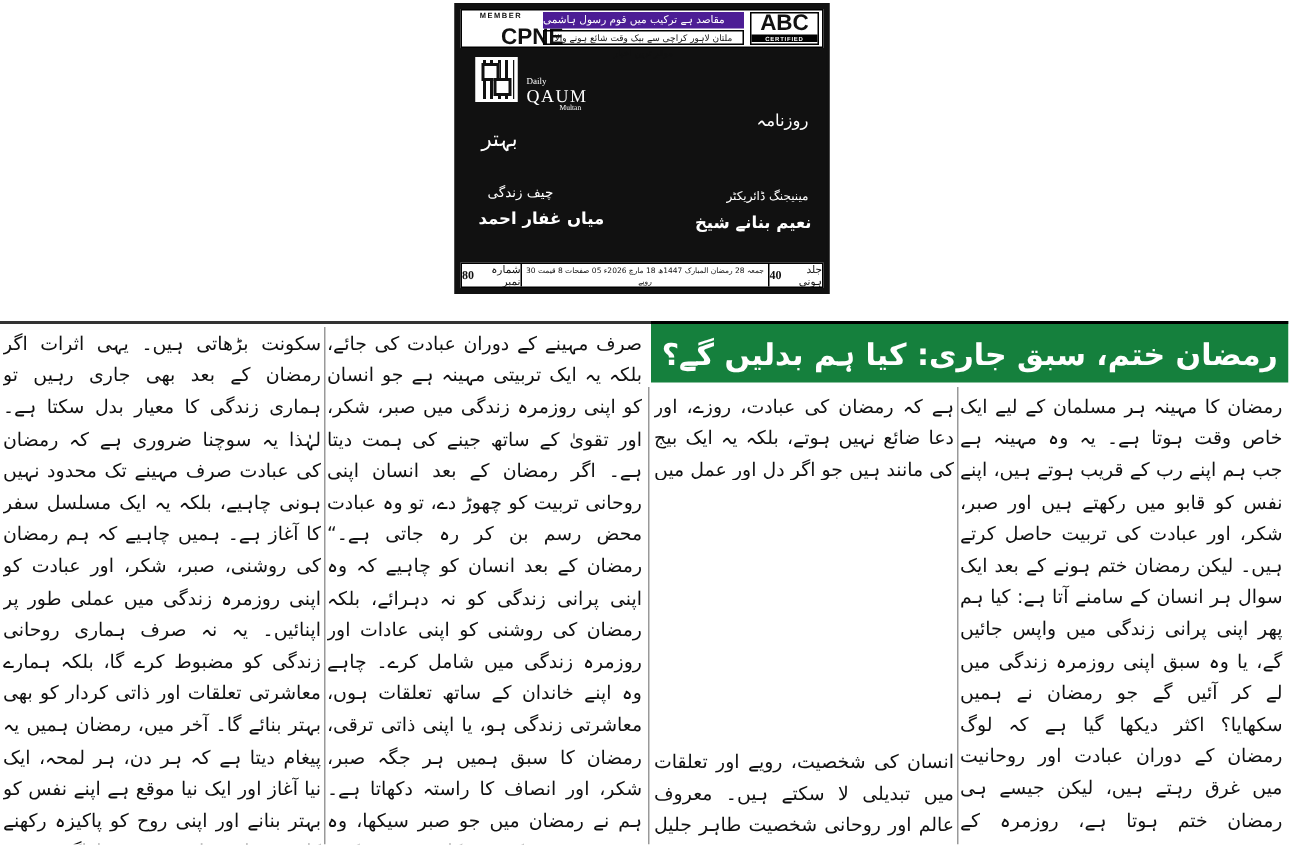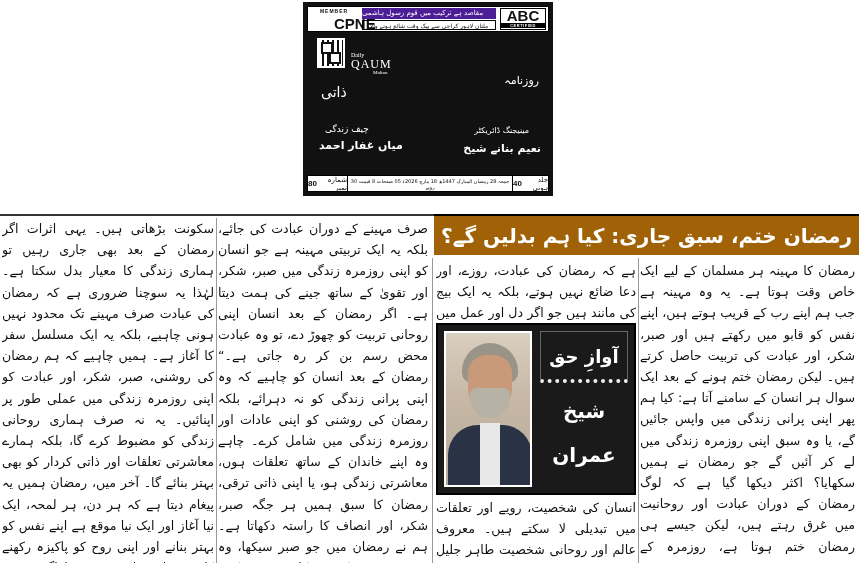--- a/index.html
+++ b/index.html
@@ -22,33 +22,33 @@
         #fff; border: 2px solid #fff; }
   .qr::before { content: ""; position: absolute; left: 2px; top: 2px; width: 8px; height: 8px; border: 2px solid #111; background: #fff; }
   .qr::after { content: ""; position: absolute; right: 2px; bottom: 2px; width: 8px; height: 8px; border: 2px solid #111; background: #fff; }
   .daily-en { position: absolute; left: 46px; top: 32px; color: #fff; font-family: "Liberation Serif", serif; line-height: 1; margin-top: 16px; }
   .daily-en .d { font-size: 6px; display: block; }
   .daily-en .q { font-size: 12px; display: block; letter-spacing: 1px; }
   .daily-en .ml { font-size: 5px; display: block; margin-left: 22px; }
   .logo { position: absolute; left: 68px; top: 38px; width: 110px; height: 130px; color: #fff; font-size: 100px; font-weight: bold; line-height: 130px; text-align: center; font-family: "DejaVu Serif", serif; }
   .roznama { position: absolute; right: 12px; top: 70px; color: #fff; font-size: 11px; direction: rtl; }
   .city { position: absolute; left: 16px; top: 80px; color: #fff; font-size: 14px; direction: rtl; }
-  .ed-title { position: absolute; right: 22px; top: 122px; color: #fff; font-size: 8px; direction: rtl; }
+  .ed-title { position: absolute; right: 12px; top: 122px; color: #fff; font-size: 8px; direction: rtl; }
   .ed-name { position: absolute; right: 10px; top: 138px; color: #fff; font-size: 11px; direction: rtl; font-weight: bold; }
   .ce-title { position: absolute; left: 20px; top: 120px; color: #fff; font-size: 9px; direction: rtl; }
   .ce-name { position: absolute; left: 14px; top: 135px; color: #fff; font-size: 11px; direction: rtl; font-weight: bold; }
   .mh-bottom { position: absolute; left: 2px; right: 2px; bottom: 2px; height: 17px; background: #fff; border: 1px solid #000; display: flex; align-items: center; }
   .mh-issue { width: 40px; height: 100%; border-right: 1px solid #000; display: flex; align-items: center; justify-content: center; gap: 3px; font-size: 7px; direction: rtl; }
   .mh-date { flex: 1; text-align: center; font-size: 5px; direction: rtl; }
   .mh-vol { width: 36px; height: 100%; border-left: 1px solid #000; display: flex; align-items: center; justify-content: center; gap: 3px; font-size: 7px; direction: rtl; }
-  .num { font-weight: bold; font-size: 8px; font-family: Liberation Sans, sans-serif; }
+  .num { font-weight: bold; font-size: 8px; font-family: Liberation Serif, serif; }
 
   
   .article { position: absolute; left: 0; top: 214px; width: 859px; height: 349px; }
-  .headline-bar { position: absolute; left: 434px; top: 0; width: 425px; height: 41px; background: #a16207; border-top: 2px solid #000; color: #fff; direction: rtl; text-align: center; font-size: 20px; font-weight: bold; line-height: 40px; }
+  .headline-bar { position: absolute; left: 434px; top: 0; width: 425px; height: 41px; background: #15803d; border-top: 2px solid #000; color: #fff; direction: rtl; text-align: center; font-size: 20px; font-weight: bold; line-height: 40px; }
   .topline { position: absolute; left: 0; top: 0; width: 434px; height: 2px; background: #333; }
   .col { position: absolute; direction: rtl; text-align: justify; font-size: 12.6px; line-height: 21.2px; color: #111; overflow: hidden; }
   .col-1 { left: 640px; top: 46px; width: 215px; height: 300px; }
   .col-2 { left: 436px; top: 46px; width: 200px; height: 60px; }
   .col-2b { left: 436px; top: 283px; width: 200px; height: 66px; }
   .col-3 { left: 218px; top: 4px; width: 210px; height: 345px; }
   .col-4 { left: 2px; top: 4px; width: 212px; height: 345px; }
   .vline { position: absolute; width: 1px; background: #999; }
 
   
@@ -81,21 +81,21 @@
   </div>
 
   <div class="qr"></div>
   <div class="daily-en">
     <span class="d">Daily</span>
     <span class="q">QAUM</span>
     <span class="ml">Multan</span>
   </div>
 
   <div class="roznama">روزنامہ</div>
-  <div class="city">ذاتی</div>
+  <div class="city">بہتر</div>
 
   <div class="ed-title">مینیجنگ ڈائریکٹر</div>
   <div class="ed-name">نعیم بنانے شیخ</div>
   <div class="ce-title">چیف زندگی</div>
   <div class="ce-name">میاں غفار احمد</div>
 
   <div class="mh-bottom">
     <div class="mh-issue">
       <span>شمارہ نمبر</span>
       <span class="num">80</span>
@@ -110,36 +110,20 @@
 
 <div class="article">
   <div class="topline"></div>
   <div class="headline-bar">رمضان ختم، سبق جاری: کیا ہم بدلیں گے؟</div>
 
   <div class="col col-1">رمضان کا مہینہ ہر مسلمان کے لیے ایک خاص وقت ہوتا ہے۔ یہ وہ مہینہ ہے جب ہم اپنے رب کے قریب ہوتے ہیں، اپنے نفس کو قابو میں رکھتے ہیں اور صبر، شکر، اور عبادت کی تربیت حاصل کرتے ہیں۔ لیکن رمضان ختم ہونے کے بعد ایک سوال ہر انسان کے سامنے آتا ہے: کیا ہم پھر اپنی پرانی زندگی میں واپس جائیں گے، یا وہ سبق اپنی روزمرہ زندگی میں لے کر آئیں گے جو رمضان نے ہمیں سکھایا؟ اکثر دیکھا گیا ہے کہ لوگ رمضان کے دوران عبادت اور روحانیت میں غرق رہتے ہیں، لیکن جیسے ہی رمضان ختم ہوتا ہے، روزمرہ کے مصروف کاموں اور دنیاوی مشغولیات میں وہ تمام عبادات اور سکون غائب ہو جاتے ہیں۔ حقیقت یہ</div>
   <div class="vline" style="left:638px; top:44px; height:305px;"></div>
 
   <div class="col col-2">ہے کہ رمضان کی عبادت، روزے، اور دعا ضائع نہیں ہوتے، بلکہ یہ ایک بیج کی مانند ہیں جو اگر دل اور عمل میں زندگی کے باقی دنوں میں بھی لگا رہے تو</div>
 
-  <div class="byline-box">
-    <div class="photo">
-      <div class="suit"></div>
-      <div class="shirt"></div>
-      <div class="hair"></div>
-      <div class="face"></div>
-      <div class="beard"></div>
-    </div>
-    <div class="label-box">
-      <div class="label-top">آوازِ حق</div>
-      <div class="label-name">
-        <div>شیخ</div>
-        <div>عمران</div>
-      </div>
-    </div>
-  </div>
 
   <div class="col col-2b">انسان کی شخصیت، رویے اور تعلقات میں تبدیلی لا سکتے ہیں۔ معروف عالم اور روحانی شخصیت طاہر جلیل عظیمی فرماتے ہیں: ”رمضان کا اصل مقصد یہ نہیں کہ</div>
   <div class="vline" style="left:432px; top:44px; height:305px;"></div>
 
   <div class="col col-3">صرف مہینے کے دوران عبادت کی جائے، بلکہ یہ ایک تربیتی مہینہ ہے جو انسان کو اپنی روزمرہ زندگی میں صبر، شکر، اور تقویٰ کے ساتھ جینے کی ہمت دیتا ہے۔ اگر رمضان کے بعد انسان اپنی روحانی تربیت کو چھوڑ دے، تو وہ عبادت محض رسم بن کر رہ جاتی ہے۔“ رمضان کے بعد انسان کو چاہیے کہ وہ اپنی پرانی زندگی کو نہ دہرائے، بلکہ رمضان کی روشنی کو اپنی عادات اور روزمرہ زندگی میں شامل کرے۔ چاہے وہ اپنے خاندان کے ساتھ تعلقات ہوں، معاشرتی زندگی ہو، یا اپنی ذاتی ترقی، رمضان کا سبق ہمیں ہر جگہ صبر، شکر، اور انصاف کا راستہ دکھاتا ہے۔ ہم نے رمضان میں جو صبر سیکھا، وہ ہمیں روزمرہ کی مشکلات میں سکون اور تحمل دیتا ہے۔ جو شکر ادا کرنا سیکھا، وہ ہمیں نعمتوں کے لیے شکر گزار بناتا ہے۔ جو عبادتیں کیں، وہ ہمیں رب کے قریب کرتی ہیں اور دل کی</div>
   <div class="vline" style="left:216px; top:4px; height:345px;"></div>
 
   <div class="col col-4">سکونت بڑھاتی ہیں۔ یہی اثرات اگر رمضان کے بعد بھی جاری رہیں تو ہماری زندگی کا معیار بدل سکتا ہے۔ لہٰذا یہ سوچنا ضروری ہے کہ رمضان کی عبادت صرف مہینے تک محدود نہیں ہونی چاہیے، بلکہ یہ ایک مسلسل سفر کا آغاز ہے۔ ہمیں چاہیے کہ ہم رمضان کی روشنی، صبر، شکر، اور عبادت کو اپنی روزمرہ زندگی میں عملی طور پر اپنائیں۔ یہ نہ صرف ہماری روحانی زندگی کو مضبوط کرے گا، بلکہ ہمارے معاشرتی تعلقات اور ذاتی کردار کو بھی بہتر بنائے گا۔ آخر میں، رمضان ہمیں یہ پیغام دیتا ہے کہ ہر دن، ہر لمحہ، ایک نیا آغاز اور ایک نیا موقع ہے اپنے نفس کو بہتر بنانے اور اپنی روح کو پاکیزہ رکھنے کا۔ رمضان ضائع نہیں ہوتا اگر ہم نے اسے صرف دیکھا یا محسوس کیا نہیں، بلکہ اس کا اثر اپنی زندگی میں محسوس کیا۔ یہی وہ راستہ ہے جو ہمیں پرانی عادات سے نکال کر ایک نئی روشنی کی طرف لے جاتا ہے۔</div>
 </div>
 

